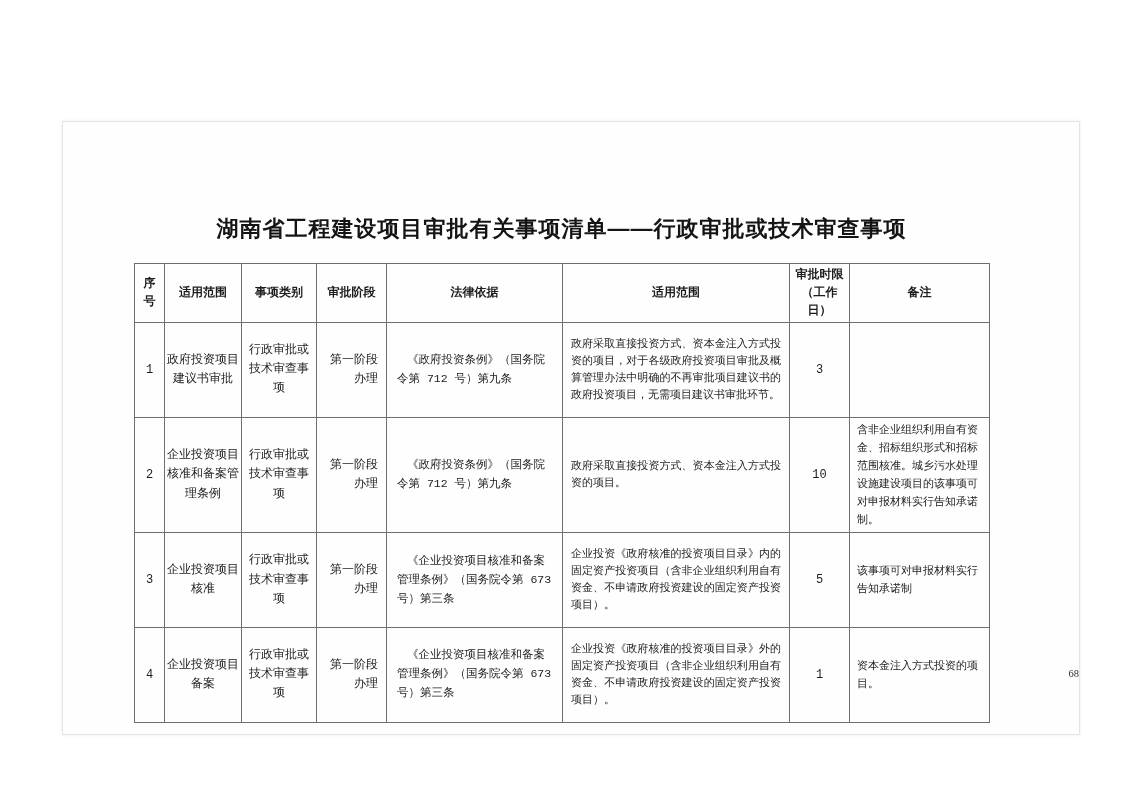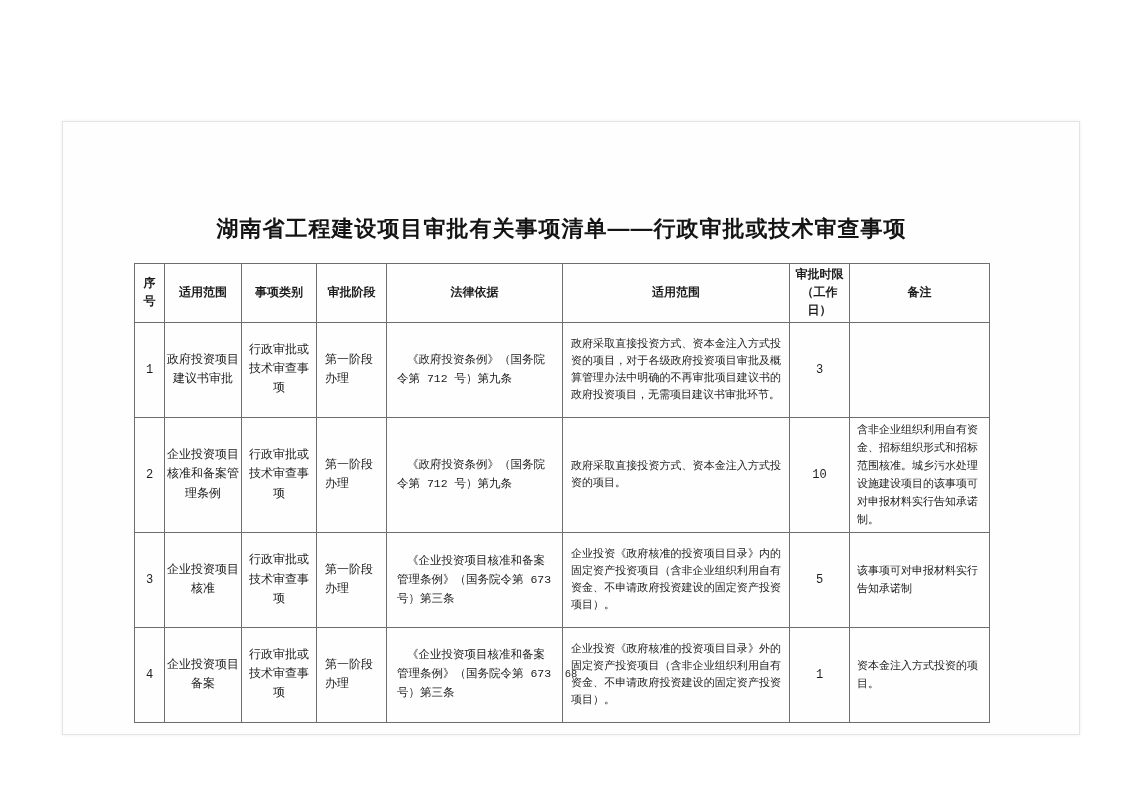--- a/index.html
+++ b/index.html
@@ -59,34 +59,33 @@
     padding: 2px 3px;
   }
   .doc-table thead tr { height: 49px; }
   .doc-table tbody tr:nth-child(1) { height: 68px; }
   .doc-table tbody tr:nth-child(2) { height: 113px; }
   .doc-table tbody tr:nth-child(3) { height: 71px; }
   .doc-table tbody tr:nth-child(4) { height: 75px; }
   .c-seq    { text-align: center; font-size: 12px; padding: 2px 2px; }
   .c-name   { text-align: center; font-size: 12px; line-height: 1.6; padding: 2px 0; }
   .c-cat    { text-align: center; font-size: 12px; line-height: 1.6; padding: 18px 7px; }
-  .c-stage  { text-align: left; font-size: 12px; line-height: 1.6; padding: 2px 8px; }
+  .c-stage  { text-align: right; font-size: 12px; line-height: 1.6; padding: 2px 8px; }
   .c-legal  { text-align: left;   font-size: 11.5px; line-height: 1.65; padding: 1px 10px; text-indent: 10px; }
   .c-scope  { text-align: justify; font-size: 11px; line-height: 1.55; padding: 3px 8px; margin-top: 48px; }
   .c-limit  { text-align: center; font-size: 12px; padding: 2px 2px; }
   .c-remarks{ text-align: left;   font-size: 11px; line-height: 1.65; padding: 3px 7px; }
   .page-number {
     position: absolute;
     left: 0;
     right: 0;
     top: 546px;
-    text-align: center;
+    text-align: right;
     font-size: 10.5px;
     color: #2a2a2a;
-    font-family: Liberation Mono, monospace;
   }
 </style>
 </head>
 <body>
 
 <div class="page">
 
   <div class="doc-title">湖南省工程建设项目审批有关事项清单——行政审批或技术审查事项</div>
 
   <table class="doc-table">

